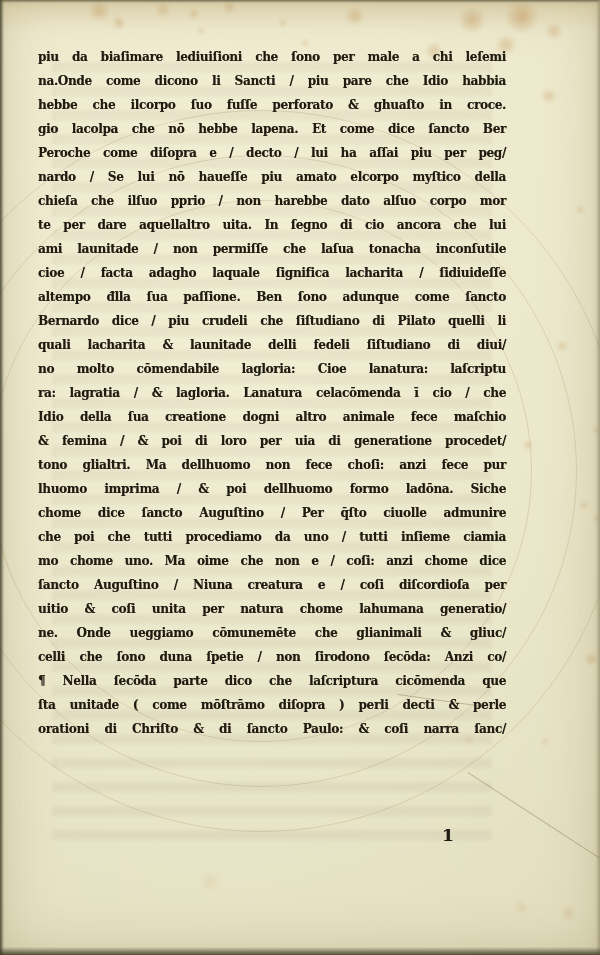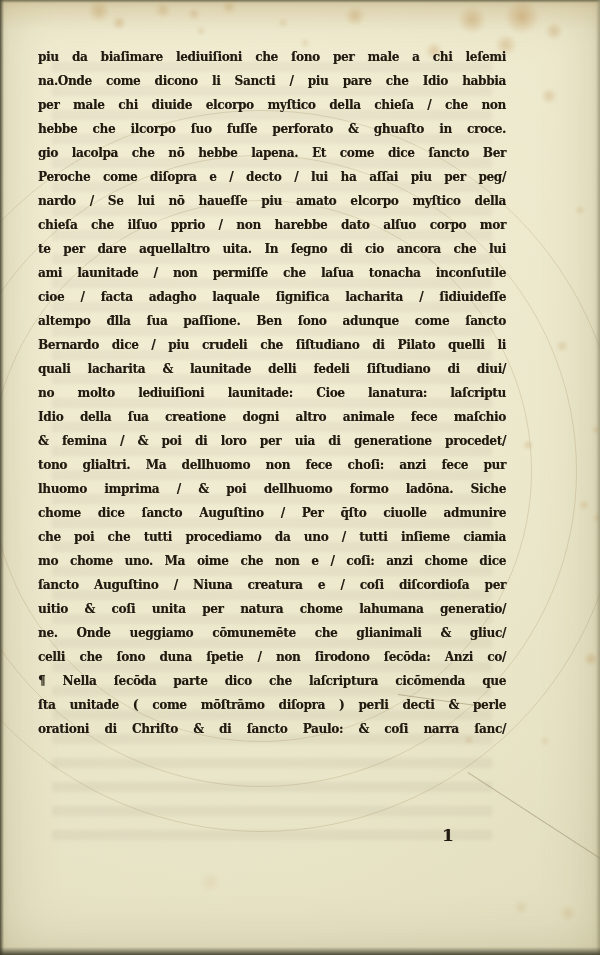--- a/index.html
+++ b/index.html
@@ -121,33 +121,33 @@
   <div class="fox" style="left:464px;top:735px;width:10px;height:10px;opacity:.20"></div>
   <div class="fox" style="left:514px;top:900px;width:14px;height:14px;opacity:.15"></div>
   <div class="fox" style="left:200px;top:872px;width:20px;height:20px;opacity:.10"></div>
   <div class="fox" style="left:560px;top:905px;width:16px;height:16px;opacity:.18"></div>
 
   <div class="showthrough"></div>
 
   <div class="textblock">
     <div class="line">piu da biaſimare lediuiſioni che ſono per male a chi leſemi</div>
     <div class="line">na.Onde come dicono li Sancti / piu pare che Idio habbia</div>
-    <div class="line">per male chi diuide elcorpo myſtico della chieſa / che non</div>
     <div class="line">hebbe che ilcorpo ſuo fuſſe perforato &amp; ghuaſto in croce.</div>
     <div class="line">gio lacolpa che nō hebbe lapena. Et come dice ſancto Ber</div>
     <div class="line">Peroche come diſopra e / decto / lui ha aſſai piu per peg/</div>
     <div class="line">nardo / Se lui nō haueſſe piu amato elcorpo myſtico della</div>
     <div class="line">chieſa che ilſuo pprio / non harebbe dato alſuo corpo mor</div>
     <div class="line">te per dare aquellaltro uita. In ſegno di cio ancora che lui</div>
     <div class="line">ami launitade / non permiſſe che laſua tonacha inconſutile</div>
     <div class="line">cioe / facta adagho laquale ſignifica lacharita / ſidiuideſſe</div>
     <div class="line">altempo đlla ſua paſſione. Ben ſono adunque come ſancto</div>
     <div class="line">Bernardo dice / piu crudeli che ſiſtudiano di Pilato quelli li</div>
     <div class="line">quali lacharita &amp; launitade delli fedeli ſiſtudiano di diui/</div>
-    <div class="line">no molto lediuiſioni launitade: Cioe lanatura: laſcriptu</div>
+    <div class="line">no molto cōmendabile lagloria: Cioe lanatura: laſcriptu</div>
+    <div class="line">ra: lagratia / &amp; lagloria. Lanatura celacōmenda ī cio / che</div>
     <div class="line">Idio della ſua creatione dogni altro animale fece maſchio</div>
     <div class="line">&amp; femina / &amp; poi di loro per uia di generatione procedet/</div>
     <div class="line">tono glialtri. Ma dellhuomo non fece choſi: anzi fece pur</div>
     <div class="line">lhuomo imprima / &amp; poi dellhuomo formo ladōna. Siche</div>
     <div class="line">chome dice ſancto Auguſtino / Per q̄ſto ciuolle admunire</div>
     <div class="line">che poi che tutti procediamo da uno / tutti inſieme ciamia</div>
     <div class="line">mo chome uno. Ma oime che non e / coſi: anzi chome dice</div>
     <div class="line">ſancto Auguſtino / Niuna creatura e / coſi diſcordioſa per</div>
     <div class="line">uitio &amp; coſi unita per natura chome lahumana generatio/</div>
     <div class="line">ne. Onde ueggiamo cōmunemēte che glianimali &amp; gliuc/</div>

